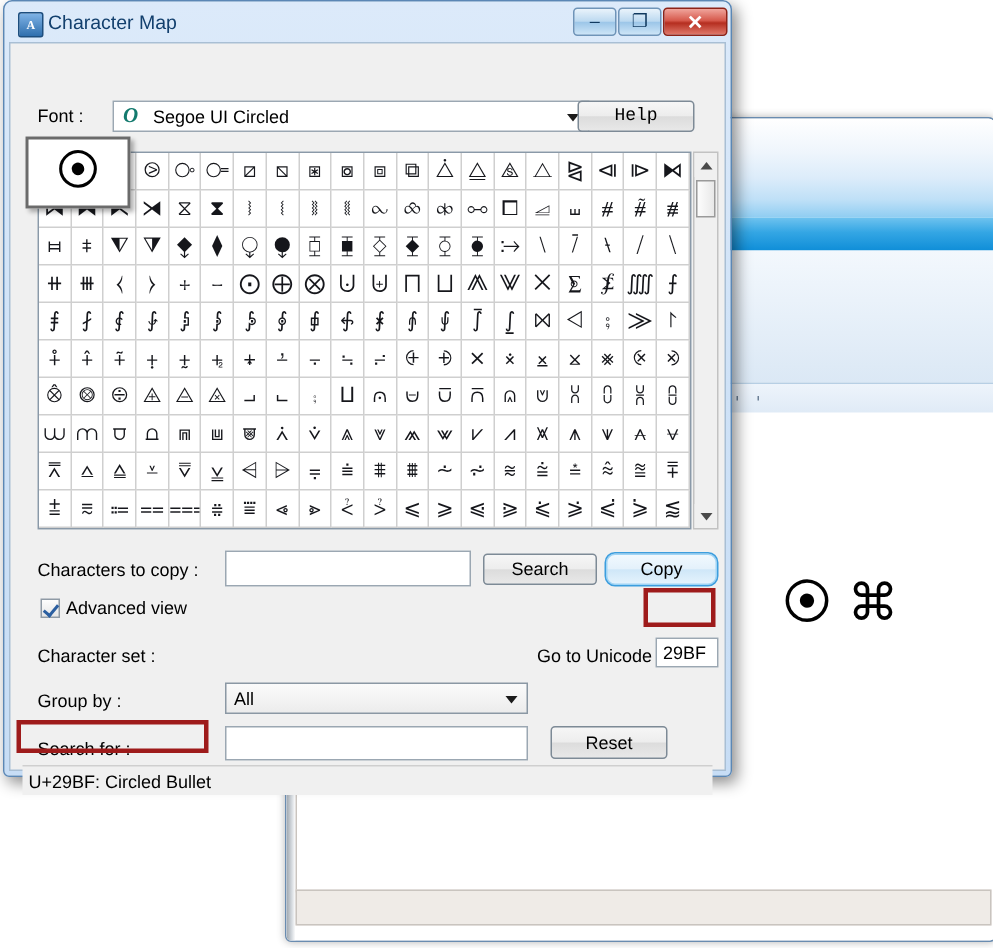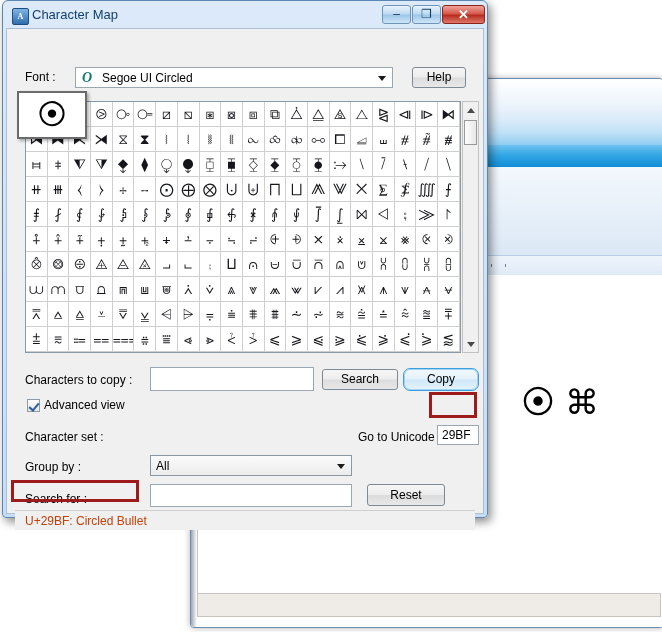--- a/index.html
+++ b/index.html
@@ -249,21 +249,21 @@
     border:1px solid #8f9aa5;box-sizing:border-box;
   }
   #adv-check:after{
     content:"";position:absolute;left:3px;top:1px;width:4px;height:8px;
     border:solid #2b5fa0;border-width:0 2px 2px 0;transform:rotate(40deg);
   }
 
   #cm-status{
     position:absolute;left:8px;right:8px;top:481px;height:20px;
     background:#f0f0f0;border-top:1px solid #cfcfcf;
-    font-size:12px;color:#c2410c;padding-left:10px;line-height:20px;
+    font-size:12px;color:#000000;padding-left:4px;line-height:20px;
     box-sizing:border-box;
     font-family:"Liberation Sans",sans-serif;
   }
 
   
   .annot{
     position:absolute;border:3px solid #9e1b1b;box-sizing:border-box;
     pointer-events:none;z-index:60;
   }
 </style>
@@ -434,21 +434,21 @@
   <div id="cm-body">
 
     <span class="lbl" style="left:18px;top:41px;">Font :</span>
 
     <div id="font-combo">
       <span id="font-combo-icon">O</span>
       <span id="font-combo-text">Segoe UI Circled</span>
       <span id="font-combo-arrow"></span>
     </div>
 
-    <div class="btn" style="left:405px;top:38px;width:54px;height:21px;line-height:19px;">Help</div>
+    <div class="btn" style="left:378px;top:38px;width:78px;height:21px;line-height:19px;font-family:Liberation Mono, monospace;">Help</div>
 
     <div id="grid-wrap">
       <div id="grid">
           <div class="cell">⦾</div>
           <div class="cell">⦿</div>
           <div class="cell">⧀</div>
           <div class="cell">⧁</div>
           <div class="cell">⧂</div>
           <div class="cell">⧃</div>
           <div class="cell">⧄</div>

